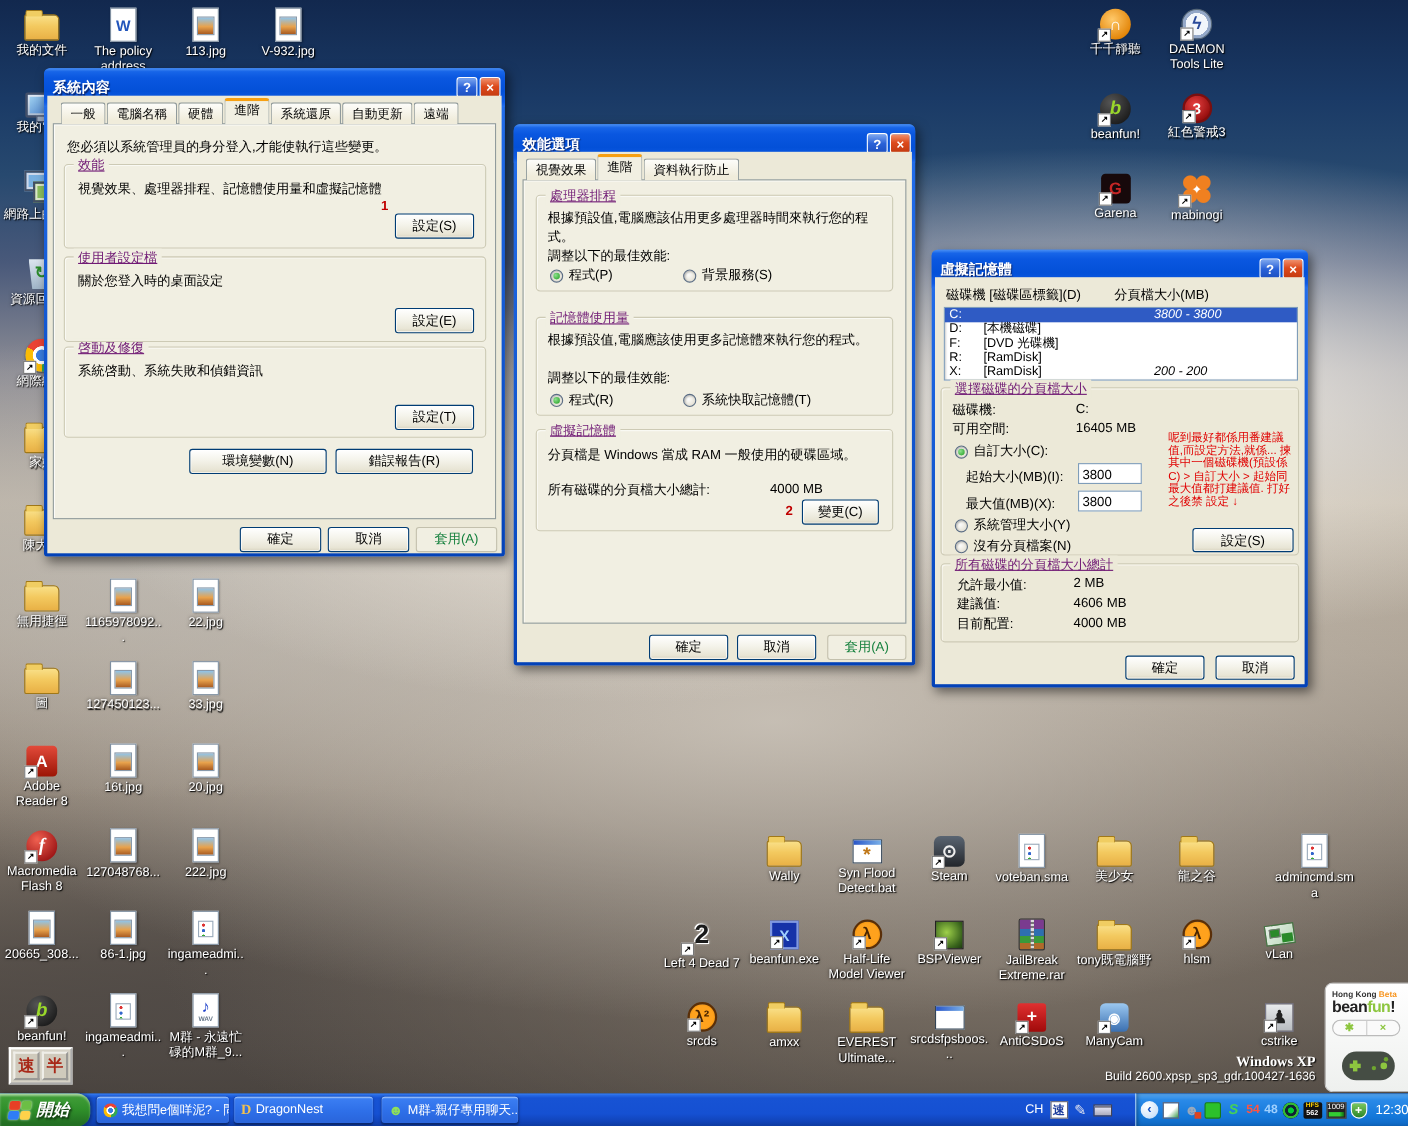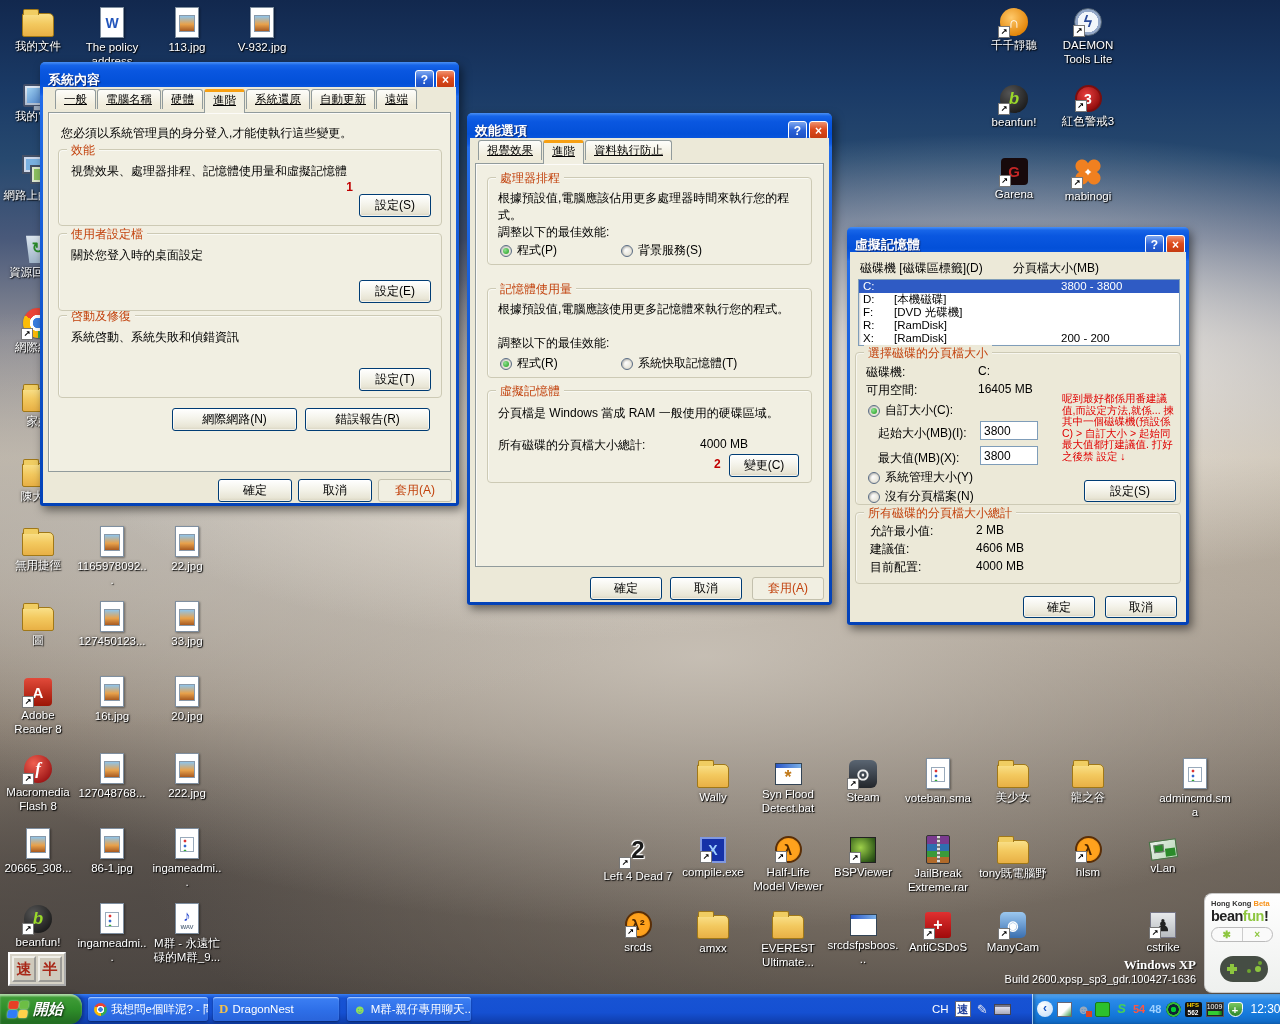--- a/index.html
+++ b/index.html
@@ -122,49 +122,49 @@
   .tb { position:absolute; left:0; right:0; top:0; height:35px; border-radius:5px 5px 0 0; display:flex; align-items:center;
       padding:0 4px 0 8px; color:#fff; font-weight:bold; font-size:13px; text-shadow:1px 1px 1px #0a246a;
       background:linear-gradient(180deg,#4a90f4 0%,#1765e8 9%,#0a57e0 25%,#0350d8 60%,#0f5be4 88%,#2470ee 100%);text-align:right; }
   .tbsp { flex:1; }
   .cbtn { width:19px; height:19px; border-radius:3px; border:1px solid #fff; margin-left:2px; color:#fff;
       font:bold 12px "Liberation Sans",sans-serif; display:flex; align-items:center; justify-content:center; text-shadow:none; }
   .cbtn.help { background:linear-gradient(180deg,#7fa8ef,#2a62d8 50%,#1c4fc0); }
   .cbtn.close { background:linear-gradient(180deg,#f0926f,#dd4a1c 45%,#c23a10); }
   .dbody { position:absolute; left:3px; right:3px; top:25px; bottom:3px; background:#ece9d8; overflow:hidden; }
 
-  .tabstrip { position:absolute; display:flex; height:24px; z-index:3;text-decoration:underline; }
+  .tabstrip { position:absolute; display:flex; align-items:flex-end; height:24px; z-index:3; }
   .xtab { height:20px; padding:2px 8px 0 8px; font-size:11.5px; background:linear-gradient(180deg,#fdfdfa,#f0ecdb 80%);
       border:1px solid #919b9c; border-bottom:none; border-radius:3px 3px 0 0; margin-right:1px; white-space:nowrap; color:#000; }
   .xtab.on { height:24px; background:#f1efe2; border-top:3px solid #f7a012; padding-top:1px; position:relative; z-index:4; }
   .tabpage { position:absolute; background:#f1efe2; border:1px solid #919b9c; box-shadow:inset 1px 1px 0 #fcfbf8; }
 
   .grp { position:absolute; border:1px solid #cdcab5; border-radius:4px; box-shadow:inset 1px 1px 0 rgba(255,255,255,.6); }
-  .lg { position:absolute; top:-8px; left:8px; padding:0 4px; font-size:12px; color:#c2410c; background:#f1efe2; white-space:nowrap; }
+  .lg { position:absolute; top:-8px; left:8px; padding:0 4px; font-size:12px; color:#701a75; background:#f1efe2; white-space:nowrap;text-decoration:underline; }
   .dlg-vm .lg { background:#ece9d8; }
   .stat { position:absolute; font-size:12px; color:#000; }
 
   .btn { position:absolute; height:23px; border:1px solid #003c74; border-radius:3px; text-align:center;
       font:12px "Liberation Sans",sans-serif; line-height:21px; color:#000;
       background:linear-gradient(180deg,#fff,#f4f3ea 45%,#e8e5d5 85%,#d8d3c0); box-shadow:inset 0 0 0 1px rgba(255,255,255,.65); }
-  .btn.dis { border-color:#c3c0ad; color:#c2410c; background:#f1efe2; box-shadow:none; }
+  .btn.dis { border-color:#c3c0ad; color:#15803d; background:#f1efe2; box-shadow:none; }
 
   .radio { position:absolute; display:flex; align-items:center; gap:5px; font-size:12px; }
   .rb { width:12px; height:12px; border-radius:50%; border:1px solid #5a6c84; flex:none;
       background:radial-gradient(circle at 35% 35%,#fff,#dcd8c8); box-shadow:inset 1px 1px 2px rgba(0,0,0,.25); }
   .rb.on::after { content:""; display:block; width:6px; height:6px; margin:2px; border-radius:50%;
       background:radial-gradient(circle at 35% 35%,#8ee08e,#1c9c1c); }
 
   .marker { position:absolute; color:#c00000; font-size:12px; font-weight:bold; }
   .txt { position:absolute; height:19px; border:1px solid #7f9db9; font:12px "Liberation Sans",sans-serif; padding:1px 3px; background:#fff; }
 
   .lbox { position:absolute; background:#fff; border:1px solid #7f9db9; box-shadow:inset 1px 1px 2px rgba(0,0,0,.2); font-size:11.5px; }
   .lrow { position:relative; height:13px; line-height:13px; white-space:nowrap; }
   .lrow.sel { background:#2f5bc4; color:#fff; }
-  .lrow .c1 { position:absolute; left:4px; } .lrow .c2 { position:absolute; left:35px; } .lrow .c3 { position:absolute; left:202px; }
+  .lrow .c1 { position:absolute; left:4px; } .lrow .c2 { position:absolute; left:35px; } .lrow .c3 { position:absolute; left:190px;font-style:italic; }
   .note { position:absolute; color:#e00000; font-size:10.5px; line-height:11.5px; }
 
   
   #imepanel { position:absolute; left:8px; top:952px; width:58px; height:34px; background:#d6d2c6;
       border:2px outset #fff; display:flex; gap:2px; padding:2px; z-index:15; }
   .imekey { flex:1; background:#cfcabc; border:2px outset #efeee8; color:#a82818; font-weight:bold; font-size:15px;
       display:flex; align-items:center; justify-content:center; font-family:"Liberation Serif",serif; }
 
   #bfcard { position:absolute; left:1204px; top:893px; width:76px; height:100px; background:linear-gradient(180deg,#fff,#eef0ee);
       border:1px solid #c8c8c8; border-right:none; border-radius:8px 0 0 8px; z-index:5; padding:5px 4px 0 6px; }
@@ -438,21 +438,21 @@
   <div class="di" style="left:602px;top:833px">
       <div class="ic k-l4d2 sc">
         <span class="g">2</span>
       </div>
       <div class="dlbl">Left 4 Dead 7</div>
     </div>
   <div class="di" style="left:677px;top:833px">
       <div class="ic k-compile sc">
         <span class="g">X</span>
       </div>
-      <div class="dlbl">compile.exe</div>
+      <div class="dlbl">beanfun.exe</div>
     </div>
   <div class="di" style="left:752px;top:833px">
       <div class="ic k-hl sc">
         <span class="g">λ</span>
       </div>
       <div class="dlbl">Half-Life Model Viewer</div>
     </div>
   <div class="di" style="left:827px;top:833px">
       <div class="ic k-bsp sc"></div>
       <div class="dlbl">BSPViewer</div>
@@ -560,21 +560,21 @@
         <div class="stat" style="left:12px;top:13px;width:360px">系統啓動、系統失敗和偵錯資訊</div>
         <div class="btn" style="right:10px;top:52px;width:72px">設定(T)</div>
       </div>
 
       <div class="grp" style="left:15px;top:146px;width:384px;height:78px">
         <span class="lg">使用者設定檔</span>
         <div class="stat" style="left:12px;top:13px;width:360px">關於您登入時的桌面設定</div>
         <div class="btn" style="right:10px;top:46px;width:72px">設定(E)</div>
       </div>
 
-      <div class="btn" style="left:129px;top:321px;width:125px">網際網路(N)</div>
+      <div class="btn" style="left:129px;top:321px;width:125px">環境變數(N)</div>
       <div class="btn" style="left:262px;top:321px;width:125px">錯誤報告(R)</div>
 
       <div class="btn" style="left:175px;top:392px;width:74px">確定</div>
       <div class="btn" style="left:255px;top:392px;width:74px">取消</div>
       <div class="btn dis" style="left:335px;top:392px;width:74px">套用(A)</div>
     </div>
   </div>
 
   <div class="dlg" style="left:467px;top:113px;width:365px;height:492px;z-index:21">
     <div class="tb">

